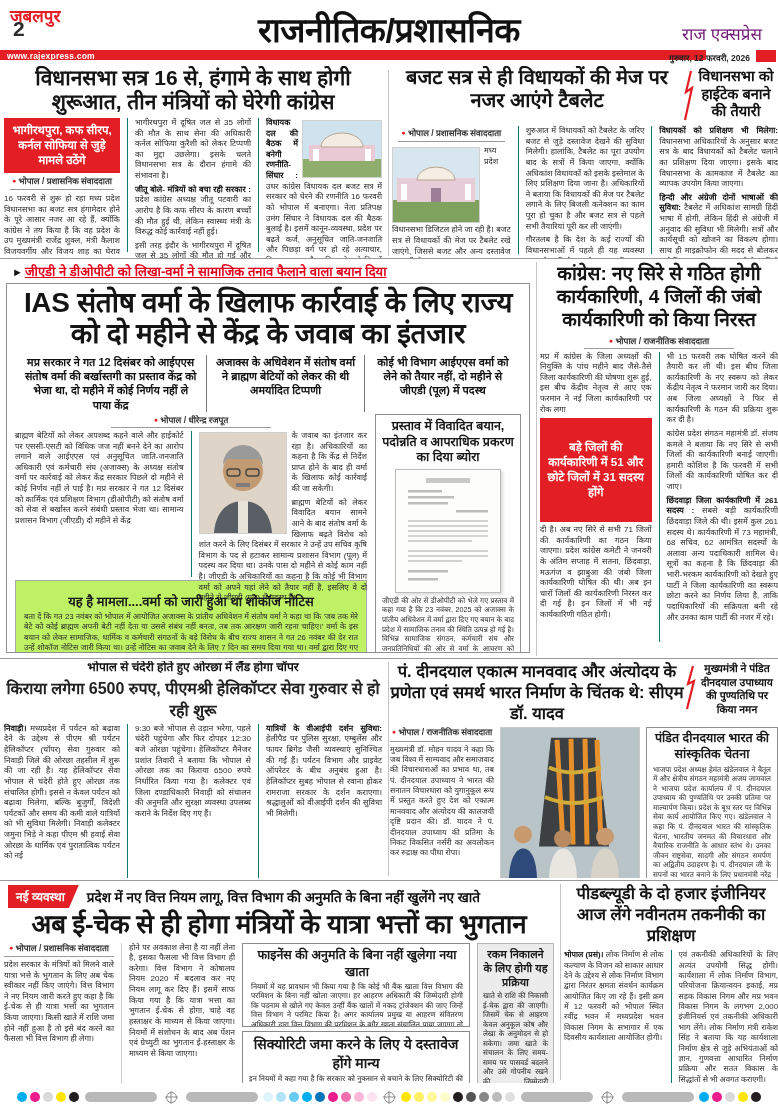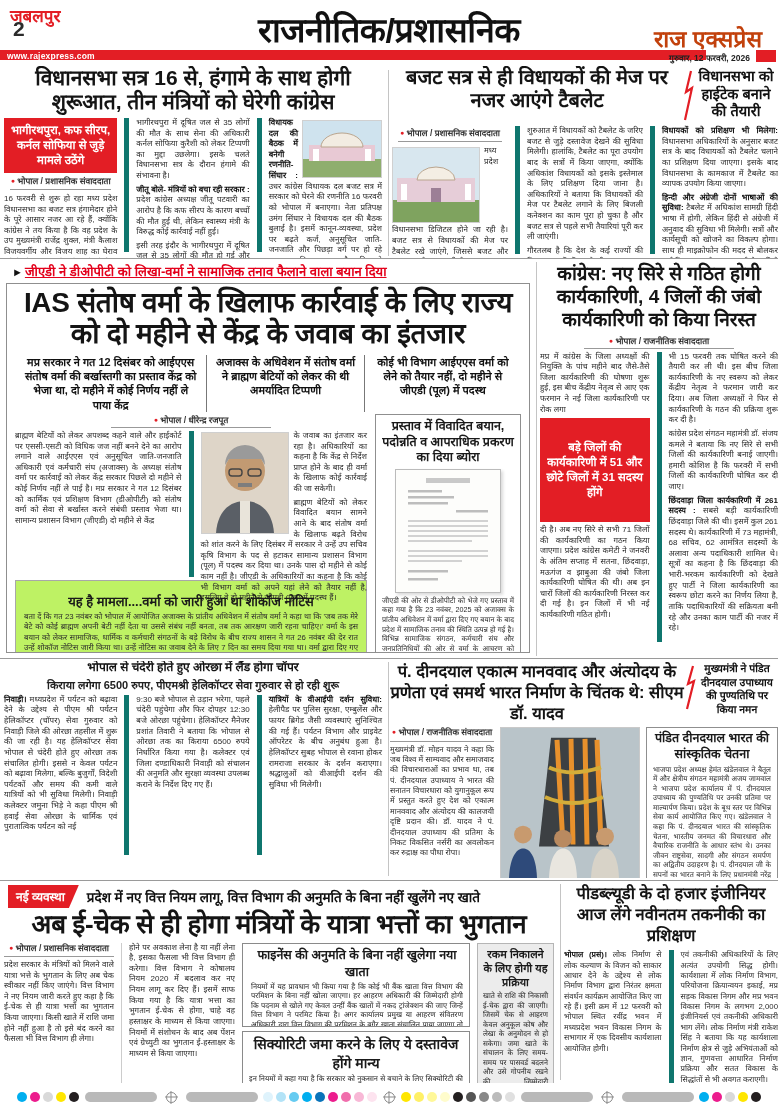--- a/index.html
+++ b/index.html
@@ -6,32 +6,32 @@
   body{font-family:"Liberation Sans","DejaVu Sans",sans-serif;color:#1a1a1a;}
   #page{position:relative;width:778px;height:1108px;background:#fff;overflow:hidden;margin:0 auto;}
   .sec{position:absolute;overflow:hidden;box-sizing:border-box;}
   .hrule{position:absolute;height:1px;background:#9a9a9a;}
   .vrule{position:absolute;width:1px;background:#c4c4c4;}
 
   
   .m-city{position:absolute;left:10px;top:4px;color:#e31e25;font-weight:800;font-size:17px;}
   .m-page{position:absolute;left:13px;top:17px;font-weight:800;font-size:21px;color:#2b2b2b;}
   .m-title{position:absolute;left:50%;top:6px;transform:translateX(-50%);font-size:34px;font-weight:900;letter-spacing:-0.5px;color:#111;white-space:nowrap;}
-  .m-paper{position:absolute;right:16px;top:22px;font-size:23px;font-weight:700;color:#c2410c;white-space:nowrap;}
+  .m-paper{position:absolute;right:16px;top:22px;font-size:17px;font-weight:400;color:#701a75;white-space:nowrap;}
   .m-redbar{position:absolute;left:0;top:50px;width:706px;height:10px;background:#e31e25;}
   .m-web{position:absolute;left:7px;top:51px;color:#fff;font-size:8.5px;font-weight:700;letter-spacing:0.2px;}
   .m-date{position:absolute;right:28px;top:52px;font-size:8.5px;font-weight:800;color:#222;white-space:nowrap;}
   .m-datebox{position:absolute;right:2px;top:50px;width:20px;height:12px;background:#e31e25;}
 
   
   .headline{font-weight:800;color:#141414;text-align:center;margin:0;}
   .byline{font-size:8.5px;font-weight:700;color:#333;text-align:center;border-bottom:1px solid #999;padding-bottom:2px;margin:2px 6px 4px 6px;}
   .bdot{color:#e31e25;font-size:7px;vertical-align:1px;}
   .col{flex:1;font-size:8px;line-height:1.33;text-align:justify;color:#2a2a2a;min-width:0;}
-  .col+.col{border-left:5px solid #0f766e;padding-left:7px;margin-left:7px;}
+  .col+.col{border-left:1px solid #0f766e;padding-left:7px;margin-left:7px;}
   .col p{margin:0 0 3px 0;}
   .lead{font-weight:800;color:#111;}
   .redbox{background:#e31e25;color:#fff;font-weight:800;text-align:center;line-height:1.3;}
   .zz{flex:0 0 12px;display:flex;align-items:flex-start;justify-content:center;padding-top:4px;}
 
   
   #sec-assembly{left:0;top:66px;width:386px;height:192px;padding:0 4px;}
   #sec-assembly .headline{font-size:21px;line-height:1.14;}
   #sec-assembly .body{display:flex;margin-top:4px;height:134px;}
   .asm-redbox{font-size:11.5px;padding:5px 4px;margin-bottom:3px;}
@@ -69,21 +69,21 @@
 
   
   #sec-congress{left:540px;top:262px;width:238px;height:394px;}
   #sec-congress .headline{font-size:19px;line-height:1.22;}
   #sec-congress .body{display:flex;margin-top:3px;height:290px;}
   .cg-redbox{font-size:11.5px;padding:22px 4px;margin:3px 0;}
 
   
   #sec-chopper{left:0;top:661px;width:386px;height:217px;padding:0 4px;}
   #sec-chopper .headline{font-size:12px;line-height:1.15;}
-  .subhead{font-size:11px;font-weight:700;text-align:center;margin:2px 0 3px 0;color:#222;}
+  .subhead{font-size:16px;font-weight:700;text-align:center;margin:2px 0 3px 0;color:#222;}
   #sec-chopper .body{display:flex;height:160px;}
 
   
   #sec-dd{left:390px;top:661px;width:388px;height:217px;}
   .dd-head{display:flex;align-items:flex-start;}
   .dd-head .headline{flex:1;font-size:16.5px;line-height:1.28;}
   .sidenote{flex:0 0 82px;font-size:10.5px;font-weight:800;text-align:center;line-height:1.3;color:#111;padding-top:1px;}
   .dd-body{display:flex;margin-top:3px;height:152px;}
   .dd-col1{flex:0 0 104px;font-size:7.8px;line-height:1.33;text-align:justify;color:#2a2a2a;}
   .dd-photo{flex:0 0 138px;margin:0 6px;border:1px solid #c9c9c9;}

